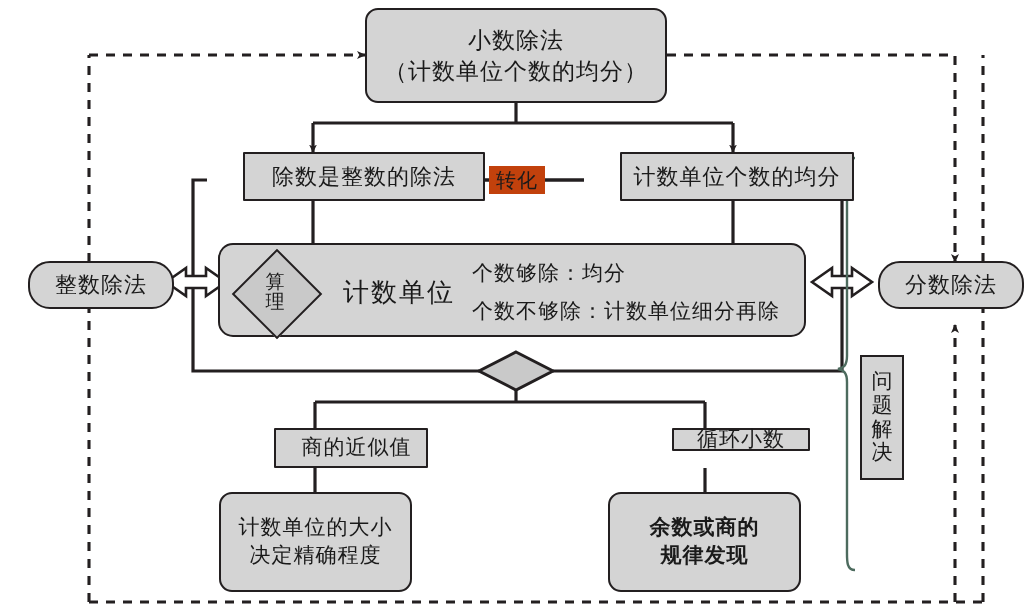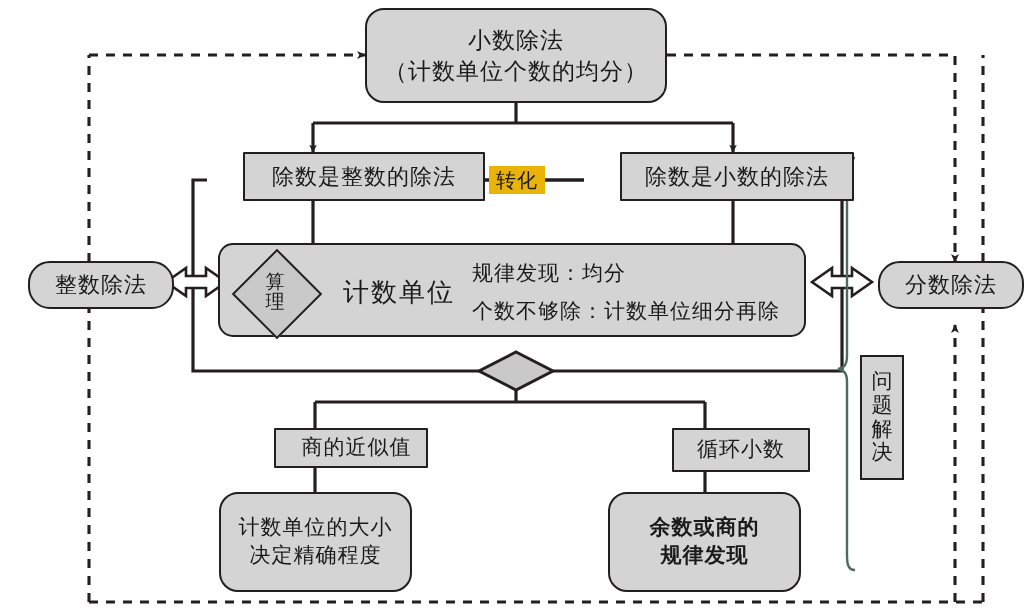--- a/index.html
+++ b/index.html
@@ -27,21 +27,21 @@
     display:flex;
     align-items:center;
     justify-content:center;
     text-align:center;
     color:#1a1a1a;
     line-height:1.32;
     letter-spacing:1px;
     white-space:pre-line;
     z-index:3;
   }
-  .rounded{border-radius:19px;}
+  .rounded{border-radius:13px;}
   .pill{border-radius:22px;}
   .sq{border-radius:1px;margin-left:36px;}
   .fs21{font-size:21px;}
   .fs22{font-size:22px;}
   .fs23{font-size:23px;}
 
   
   #central-panel{
     position:absolute;
     left:218px; top:243px;
@@ -180,55 +180,55 @@
 
     <path d="M855,158 C846,158 847,168 847,180 L847,356 C847,366 843,368 838,369
              C843,370 847,372 847,382 L847,548 C847,560 846,570 855,570" fill="none" stroke="#4d6b5e" stroke-width="2.4"></path>
   </svg>
 
   <div class="node rounded fs23" style="left:365px;top:8px;width:302px;height:95px;">小数除法
 （计数单位个数的均分）</div>
 
   <div class="node sq fs22" style="left:207px;top:152px;width:242px;height:49px;">除数是整数的除法</div>
 
-  <div class="node sq fs22" style="left:584px;top:152px;width:234px;height:49px;">除数是小数的除法</div>
-
-  <div style="position:absolute;left:489px;top:166px;width:56px;height:28px;background:#eab308;
+  <div class="node sq fs22" style="left:584px;top:152px;width:234px;height:49px;">计数单位个数的均分</div>
+
+  <div style="position:absolute;left:489px;top:166px;width:56px;height:28px;background:#c2410c;
               display:flex;align-items:center;justify-content:center;font-size:20px;
               letter-spacing:1px;color:#1a1a1a;z-index:4;">转化</div>
 
   <div class="node pill fs22" style="left:28px;top:261px;width:146px;height:48px;">整数除法</div>
 
   <div class="node pill fs22" style="left:878px;top:261px;width:146px;height:48px;text-align:center;">分数除法</div>
 
   <div id="central-panel">
     <div id="diamond-suanli">
       <div class="dshape"></div>
       <div class="dtext">
         <span>算</span>
         <span>理</span>
       </div>
     </div>
     <div id="central-label">计数单位</div>
     <div id="central-lines">
-      <div>规律发现：均分</div>
+      <div>个数够除：均分</div>
       <div>个数不够除：计数单位细分再除</div>
     </div>
   </div>
 
   <div id="wenti-box">
     <span>问</span>
     <span>题</span>
     <span>解</span>
     <span>决</span>
   </div>
 
   <div class="node sq fs21" style="left:238px;top:428px;width:154px;height:40px;padding-left:11px;">商的近似值</div>
 
-  <div class="node sq fs21" style="left:636px;top:428px;width:138px;height:44px;">循环小数</div>
+  <div class="node sq fs21" style="left:636px;top:428px;width:138px;height:23px;">循环小数</div>
 
   <div class="node rounded fs21" style="left:219px;top:492px;width:193px;height:100px;">计数单位的大小
 决定精确程度</div>
 
   <div class="node rounded fs21" style="left:608px;top:492px;width:193px;height:100px;font-weight:bold;">余数或商的
 规律发现</div>
 
 </div>
 
 </body></html>

